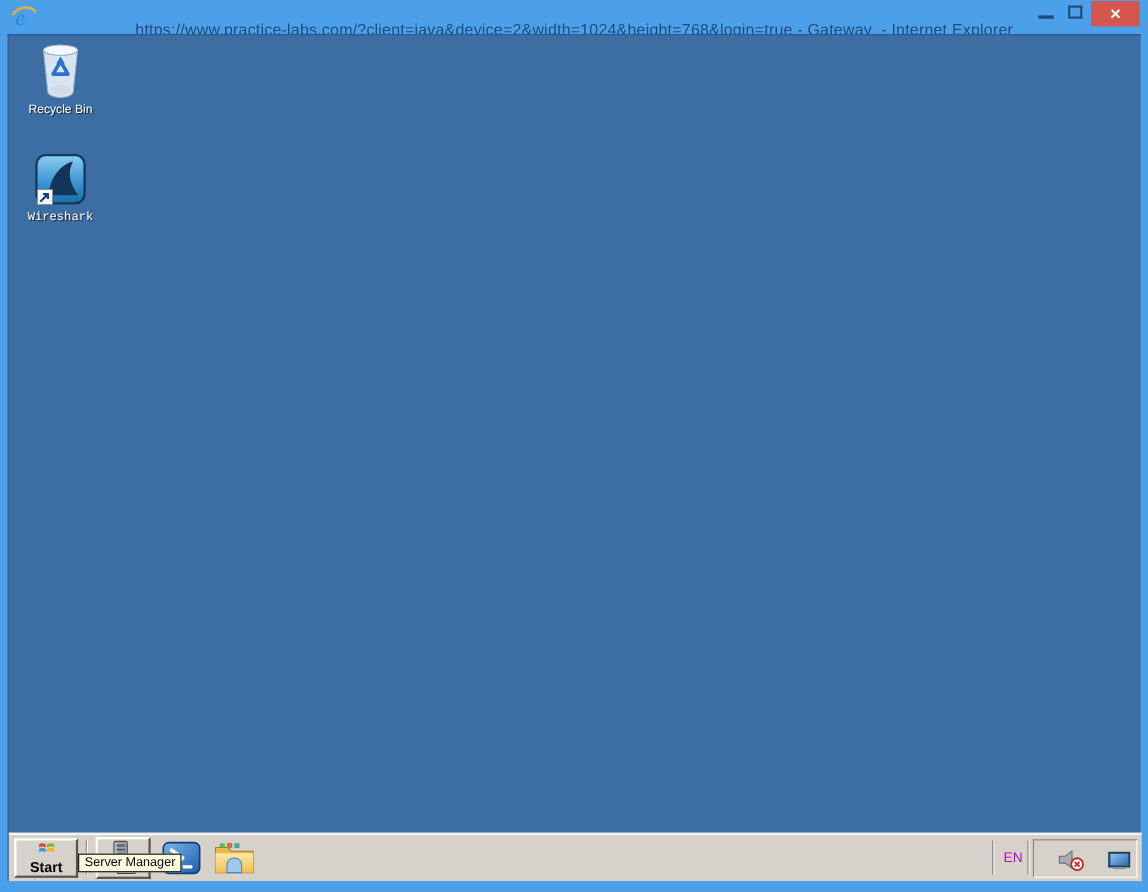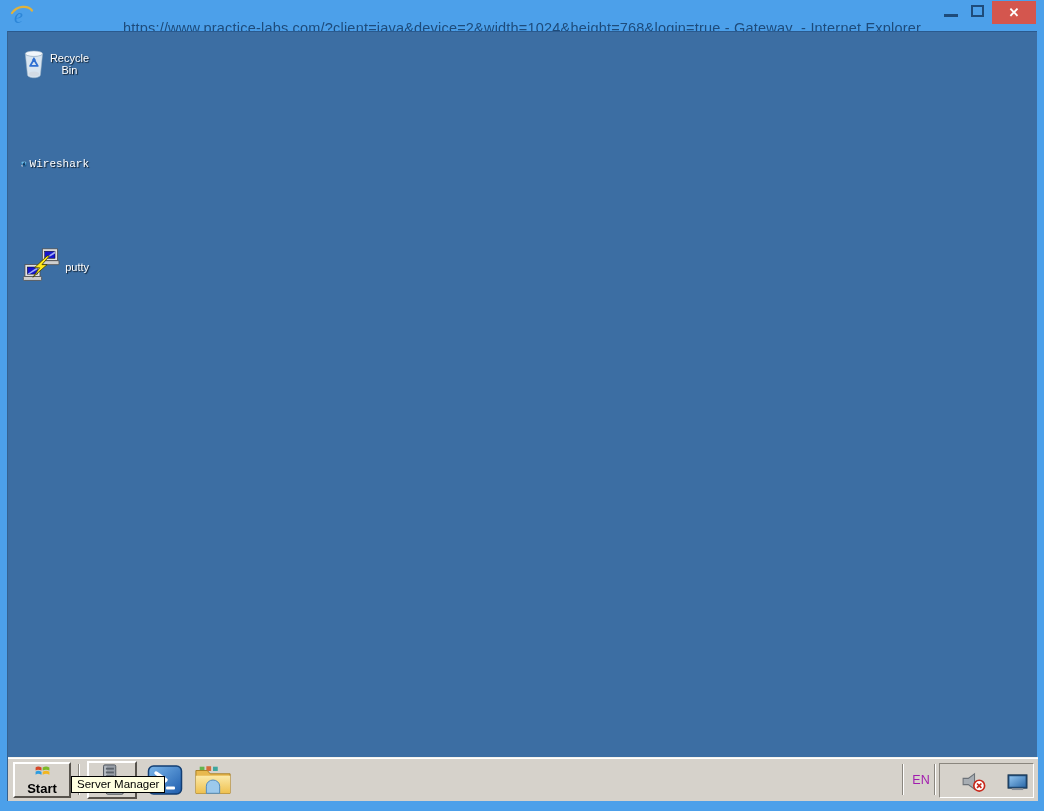--- a/index.html
+++ b/index.html
@@ -35,21 +35,21 @@
 
   
   #content {
     position:absolute; left:7px; top:31px; width:1030px; height:770px;
     background:#3C6EA3; border-top:1px solid #2A5A8F; border-left:1px solid #35618f;
   }
 
   
   .desk-icon {
     position:absolute; left:13px; width:68px;
-    display:flex; flex-direction:row; align-items:center; gap:3px;
+    display:flex; flex-direction:column; align-items:center; gap:3px;
     cursor:default;
   }
   .desk-icon .label {
     color:#FFFFFF; font-size:11px; text-align:center;
     text-shadow:1px 1px 1px rgba(0,0,0,0.75);
   }
   #icon-recycle-bin { top:5px; }
   #icon-wireshark  { top:107px;font-family:Liberation Mono, monospace; }
   #icon-putty      { top:209px; }
 
@@ -154,34 +154,20 @@
         </linearGradient>
       </defs>
       <rect x="3" y="2" width="42" height="42" rx="8" fill="url(#g-ws)" stroke="#0D3A5F" stroke-width="2"></rect>
       <path d="M14 37 C14 21 26 9 35 7.5 C30 16 31.5 26 39.5 37 Z" fill="#12365A"></path>
       <rect x="4" y="32" width="13" height="13" fill="#FFFFFF" stroke="#8C8C8C" stroke-width="0.8"></rect>
       <path d="M7 42 L13 36 M13 36 L9.5 36 M13 36 L13 39.5" stroke="#1D3C8F" stroke-width="2" fill="none" stroke-linecap="round"></path>
     </svg>
     <div class="label">Wireshark</div>
   </div>
 
-  <div class="desk-icon" id="icon-putty">
-    <svg width="52" height="52" viewBox="0 0 52 52">
-      <rect x="27" y="3" width="19" height="15" fill="#E3E3E3" stroke="#4C4C4C"></rect>
-      <rect x="30" y="6" width="13" height="9" fill="#1515CC" stroke="#000" stroke-width="0.6"></rect>
-      <polygon points="30,15 43,6 43,9 33,15" fill="#B9C4FF" opacity="0.85"></polygon>
-      <rect x="25" y="18" width="23" height="5" rx="1" fill="#CFCFCF" stroke="#4C4C4C"></rect>
-      <rect x="5" y="23" width="19" height="15" fill="#E3E3E3" stroke="#4C4C4C"></rect>
-      <rect x="8" y="26" width="13" height="9" fill="#1515CC" stroke="#000" stroke-width="0.6"></rect>
-      <polygon points="8,35 21,26 21,29 11,35" fill="#B9C4FF" opacity="0.85"></polygon>
-      <rect x="3" y="38" width="23" height="5" rx="1" fill="#CFCFCF" stroke="#4C4C4C"></rect>
-      <polygon points="33,12 17,27 23.5,27 15,39 33,23 26.5,23 36,12" fill="#FFE81A" stroke="#3A3A00" stroke-width="1"></polygon>
-    </svg>
-    <div class="label">putty</div>
-  </div>
 
   <div id="taskbar">
 
     <div id="start-button" class="raised">
       <svg width="17" height="15" viewBox="0 0 20 16">
         <path d="M1.5 4.2 C3.5 2.8 5.5 2.8 8.8 4.2 L8.8 8 C5.5 6.6 3.5 6.6 1.5 8 Z" fill="#D64525"></path>
         <path d="M10.2 4.2 C13.5 2.8 15.5 2.8 18.5 4.2 L18.5 8 C15.5 6.6 13.5 6.6 10.2 8 Z" fill="#7DB928"></path>
         <path d="M1.5 9.4 C3.5 8 5.5 8 8.8 9.4 L8.8 13.2 C5.5 11.8 3.5 11.8 1.5 13.2 Z" fill="#2D9CE0"></path>
         <path d="M10.2 9.4 C13.5 8 15.5 8 18.5 9.4 L18.5 13.2 C15.5 11.8 13.5 11.8 10.2 13.2 Z" fill="#F2B620"></path>
       </svg>

